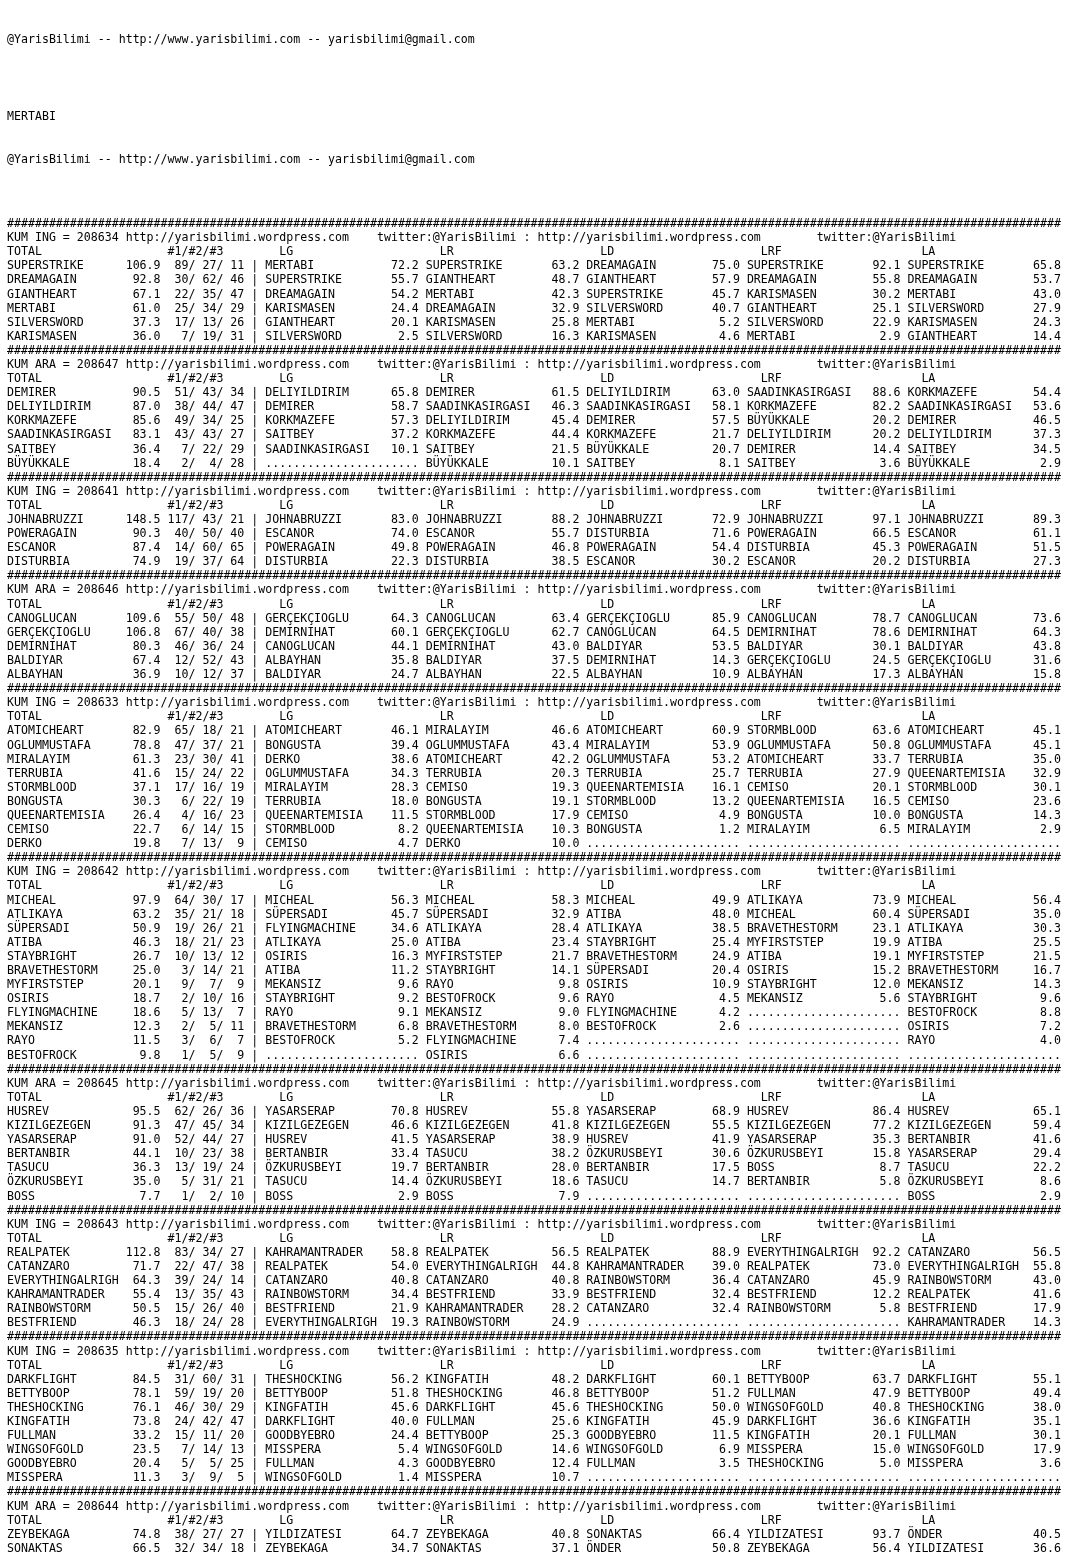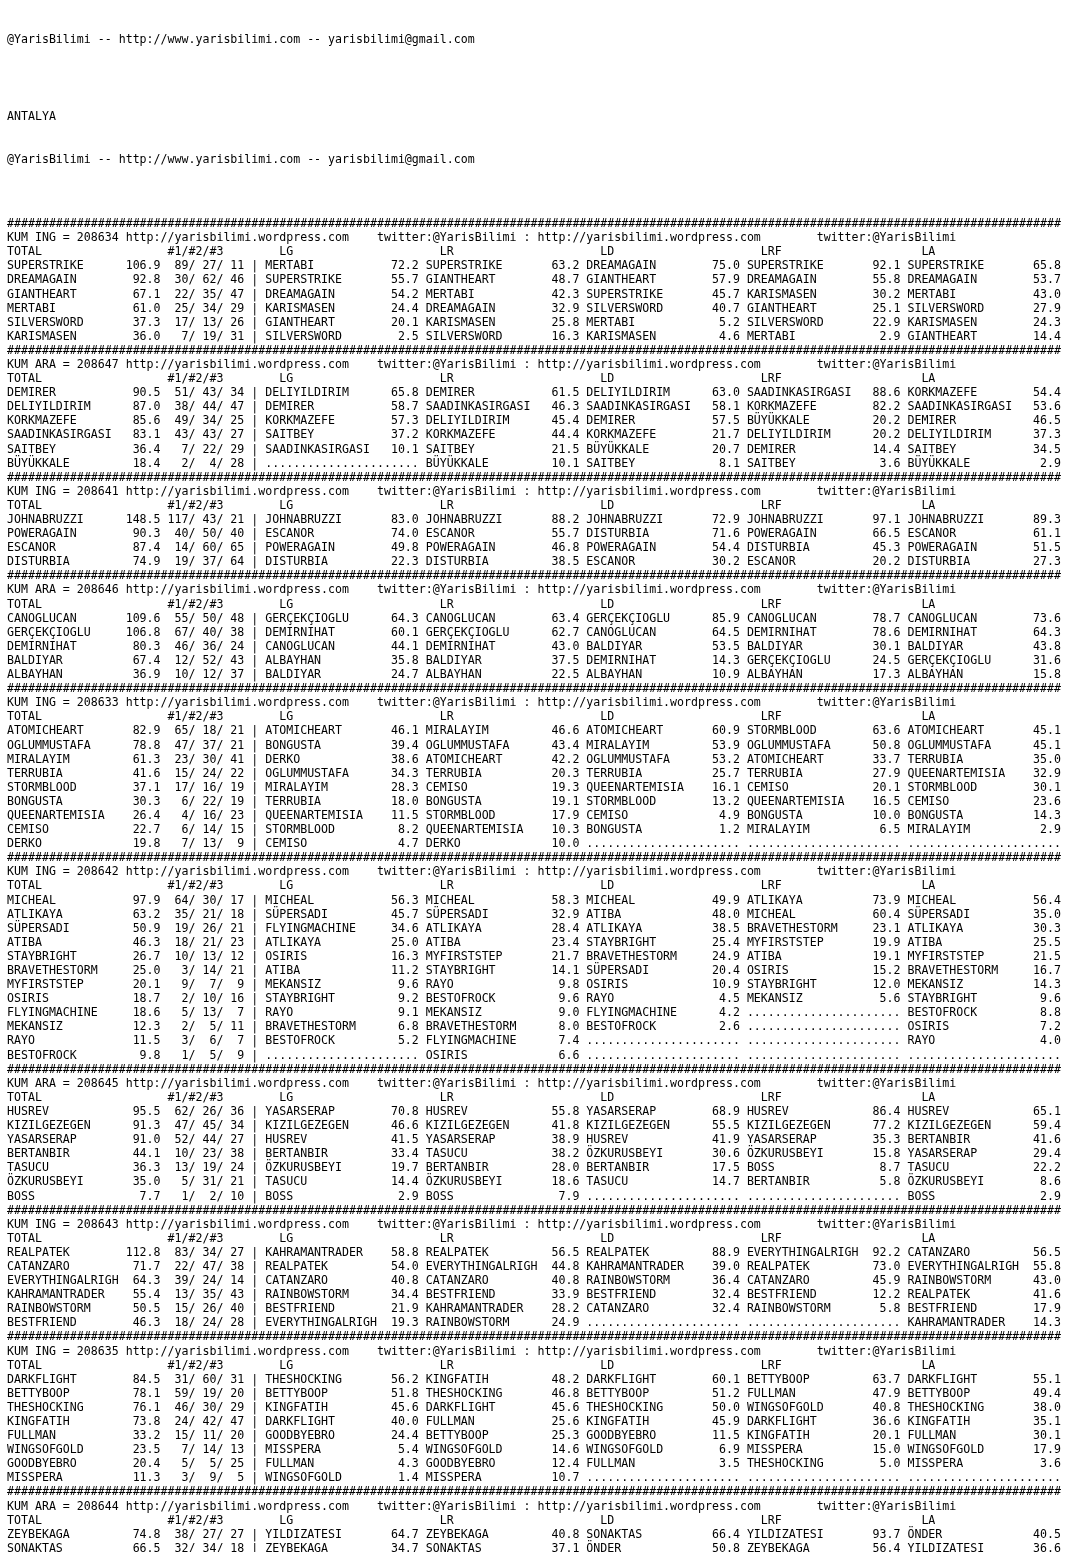--- a/index.html
+++ b/index.html
@@ -13,16 +13,16 @@
     padding:4px 0 0 7px;
   }
   .city{margin-top:35px;}
   .report-body{margin-top:22px;}
 </style>
 </head>
 <body>
 
 <div class="doc">
   <div>@YarisBilimi -- http://www.yarisbilimi.com -- yarisbilimi@gmail.com</div>
-  <div class="city">ANTALYA</div>
+  <div class="city">MERTABI</div>
   <div>@YarisBilimi -- http://www.yarisbilimi.com -- yarisbilimi@gmail.com</div>
   <div class="report-body"><div>#######################################################################################################################################################</div><div>KUM ING = 208634 http://yarisbilimi.wordpress.com    twitter:@YarisBilimi : http://yarisbilimi.wordpress.com        twitter:@YarisBilimi</div><div>TOTAL                  #1/#2/#3        LG                     LR                     LD                     LRF                    LA</div><div>SUPERSTRIKE      106.9  89/ 27/ 11 | MERTABI           72.2 SUPERSTRIKE       63.2 DREAMAGAIN        75.0 SUPERSTRIKE       92.1 SUPERSTRIKE       65.8</div><div>DREAMAGAIN        92.8  30/ 62/ 46 | SUPERSTRIKE       55.7 GIANTHEART        48.7 GIANTHEART        57.9 DREAMAGAIN        55.8 DREAMAGAIN        53.7</div><div>GIANTHEART        67.1  22/ 35/ 47 | DREAMAGAIN        54.2 MERTABI           42.3 SUPERSTRIKE       45.7 KARISMASEN        30.2 MERTABI           43.0</div><div>MERTABI           61.0  25/ 34/ 29 | KARISMASEN        24.4 DREAMAGAIN        32.9 SILVERSWORD       40.7 GIANTHEART        25.1 SILVERSWORD       27.9</div><div>SILVERSWORD       37.3  17/ 13/ 26 | GIANTHEART        20.1 KARISMASEN        25.8 MERTABI            5.2 SILVERSWORD       22.9 KARISMASEN        24.3</div><div>KARISMASEN        36.0   7/ 19/ 31 | SILVERSWORD        2.5 SILVERSWORD       16.3 KARISMASEN         4.6 MERTABI            2.9 GIANTHEART        14.4</div><div>#######################################################################################################################################################</div><div>KUM ARA = 208647 http://yarisbilimi.wordpress.com    twitter:@YarisBilimi : http://yarisbilimi.wordpress.com        twitter:@YarisBilimi</div><div>TOTAL                  #1/#2/#3        LG                     LR                     LD                     LRF                    LA</div><div>DEMIRER           90.5  51/ 43/ 34 | DELIYILDIRIM      65.8 DEMIRER           61.5 DELIYILDIRIM      63.0 SAADINKASIRGASI   88.6 KORKMAZEFE        54.4</div><div>DELIYILDIRIM      87.0  38/ 44/ 47 | DEMIRER           58.7 SAADINKASIRGASI   46.3 SAADINKASIRGASI   58.1 KORKMAZEFE        82.2 SAADINKASIRGASI   53.6</div><div>KORKMAZEFE        85.6  49/ 34/ 25 | KORKMAZEFE        57.3 DELIYILDIRIM      45.4 DEMIRER           57.5 BÜYÜKKALE         20.2 DEMIRER           46.5</div><div>SAADINKASIRGASI   83.1  43/ 43/ 27 | SAITBEY           37.2 KORKMAZEFE        44.4 KORKMAZEFE        21.7 DELIYILDIRIM      20.2 DELIYILDIRIM      37.3</div><div>SAITBEY           36.4   7/ 22/ 29 | SAADINKASIRGASI   10.1 SAITBEY           21.5 BÜYÜKKALE         20.7 DEMIRER           14.4 SAITBEY           34.5</div><div>BÜYÜKKALE         18.4   2/  4/ 28 | ...................... BÜYÜKKALE         10.1 SAITBEY            8.1 SAITBEY            3.6 BÜYÜKKALE          2.9</div><div>#######################################################################################################################################################</div><div>KUM ING = 208641 http://yarisbilimi.wordpress.com    twitter:@YarisBilimi : http://yarisbilimi.wordpress.com        twitter:@YarisBilimi</div><div>TOTAL                  #1/#2/#3        LG                     LR                     LD                     LRF                    LA</div><div>JOHNABRUZZI      148.5 117/ 43/ 21 | JOHNABRUZZI       83.0 JOHNABRUZZI       88.2 JOHNABRUZZI       72.9 JOHNABRUZZI       97.1 JOHNABRUZZI       89.3</div><div>POWERAGAIN        90.3  40/ 50/ 40 | ESCANOR           74.0 ESCANOR           55.7 DISTURBIA         71.6 POWERAGAIN        66.5 ESCANOR           61.1</div><div>ESCANOR           87.4  14/ 60/ 65 | POWERAGAIN        49.8 POWERAGAIN        46.8 POWERAGAIN        54.4 DISTURBIA         45.3 POWERAGAIN        51.5</div><div>DISTURBIA         74.9  19/ 37/ 64 | DISTURBIA         22.3 DISTURBIA         38.5 ESCANOR           30.2 ESCANOR           20.2 DISTURBIA         27.3</div><div>#######################################################################################################################################################</div><div>KUM ARA = 208646 http://yarisbilimi.wordpress.com    twitter:@YarisBilimi : http://yarisbilimi.wordpress.com        twitter:@YarisBilimi</div><div>TOTAL                  #1/#2/#3        LG                     LR                     LD                     LRF                    LA</div><div>CANOGLUCAN       109.6  55/ 50/ 48 | GERÇEKÇIOGLU      64.3 CANOGLUCAN        63.4 GERÇEKÇIOGLU      85.9 CANOGLUCAN        78.7 CANOGLUCAN        73.6</div><div>GERÇEKÇIOGLU     106.8  67/ 40/ 38 | DEMIRNIHAT        60.1 GERÇEKÇIOGLU      62.7 CANOGLUCAN        64.5 DEMIRNIHAT        78.6 DEMIRNIHAT        64.3</div><div>DEMIRNIHAT        80.3  46/ 36/ 24 | CANOGLUCAN        44.1 DEMIRNIHAT        43.0 BALDIYAR          53.5 BALDIYAR          30.1 BALDIYAR          43.8</div><div>BALDIYAR          67.4  12/ 52/ 43 | ALBAYHAN          35.8 BALDIYAR          37.5 DEMIRNIHAT        14.3 GERÇEKÇIOGLU      24.5 GERÇEKÇIOGLU      31.6</div><div>ALBAYHAN          36.9  10/ 12/ 37 | BALDIYAR          24.7 ALBAYHAN          22.5 ALBAYHAN          10.9 ALBAYHAN          17.3 ALBAYHAN          15.8</div><div>#######################################################################################################################################################</div><div>KUM ING = 208633 http://yarisbilimi.wordpress.com    twitter:@YarisBilimi : http://yarisbilimi.wordpress.com        twitter:@YarisBilimi</div><div>TOTAL                  #1/#2/#3        LG                     LR                     LD                     LRF                    LA</div><div>ATOMICHEART       82.9  65/ 18/ 21 | ATOMICHEART       46.1 MIRALAYIM         46.6 ATOMICHEART       60.9 STORMBLOOD        63.6 ATOMICHEART       45.1</div><div>OGLUMMUSTAFA      78.8  47/ 37/ 21 | BONGUSTA          39.4 OGLUMMUSTAFA      43.4 MIRALAYIM         53.9 OGLUMMUSTAFA      50.8 OGLUMMUSTAFA      45.1</div><div>MIRALAYIM         61.3  23/ 30/ 41 | DERKO             38.6 ATOMICHEART       42.2 OGLUMMUSTAFA      53.2 ATOMICHEART       33.7 TERRUBIA          35.0</div><div>TERRUBIA          41.6  15/ 24/ 22 | OGLUMMUSTAFA      34.3 TERRUBIA          20.3 TERRUBIA          25.7 TERRUBIA          27.9 QUEENARTEMISIA    32.9</div><div>STORMBLOOD        37.1  17/ 16/ 19 | MIRALAYIM         28.3 CEMISO            19.3 QUEENARTEMISIA    16.1 CEMISO            20.1 STORMBLOOD        30.1</div><div>BONGUSTA          30.3   6/ 22/ 19 | TERRUBIA          18.0 BONGUSTA          19.1 STORMBLOOD        13.2 QUEENARTEMISIA    16.5 CEMISO            23.6</div><div>QUEENARTEMISIA    26.4   4/ 16/ 23 | QUEENARTEMISIA    11.5 STORMBLOOD        17.9 CEMISO             4.9 BONGUSTA          10.0 BONGUSTA          14.3</div><div>CEMISO            22.7   6/ 14/ 15 | STORMBLOOD         8.2 QUEENARTEMISIA    10.3 BONGUSTA           1.2 MIRALAYIM          6.5 MIRALAYIM          2.9</div><div>DERKO             19.8   7/ 13/  9 | CEMISO             4.7 DERKO             10.0 ...................... ...................... ......................</div><div>#######################################################################################################################################################</div><div>KUM ING = 208642 http://yarisbilimi.wordpress.com    twitter:@YarisBilimi : http://yarisbilimi.wordpress.com        twitter:@YarisBilimi</div><div>TOTAL                  #1/#2/#3        LG                     LR                     LD                     LRF                    LA</div><div>MICHEAL           97.9  64/ 30/ 17 | MICHEAL           56.3 MICHEAL           58.3 MICHEAL           49.9 ATLIKAYA          73.9 MICHEAL           56.4</div><div>ATLIKAYA          63.2  35/ 21/ 18 | SÜPERSADI         45.7 SÜPERSADI         32.9 ATIBA             48.0 MICHEAL           60.4 SÜPERSADI         35.0</div><div>SÜPERSADI         50.9  19/ 26/ 21 | FLYINGMACHINE     34.6 ATLIKAYA          28.4 ATLIKAYA          38.5 BRAVETHESTORM     23.1 ATLIKAYA          30.3</div><div>ATIBA             46.3  18/ 21/ 23 | ATLIKAYA          25.0 ATIBA             23.4 STAYBRIGHT        25.4 MYFIRSTSTEP       19.9 ATIBA             25.5</div><div>STAYBRIGHT        26.7  10/ 13/ 12 | OSIRIS            16.3 MYFIRSTSTEP       21.7 BRAVETHESTORM     24.9 ATIBA             19.1 MYFIRSTSTEP       21.5</div><div>BRAVETHESTORM     25.0   3/ 14/ 21 | ATIBA             11.2 STAYBRIGHT        14.1 SÜPERSADI         20.4 OSIRIS            15.2 BRAVETHESTORM     16.7</div><div>MYFIRSTSTEP       20.1   9/  7/  9 | MEKANSIZ           9.6 RAYO               9.8 OSIRIS            10.9 STAYBRIGHT        12.0 MEKANSIZ          14.3</div><div>OSIRIS            18.7   2/ 10/ 16 | STAYBRIGHT         9.2 BESTOFROCK         9.6 RAYO               4.5 MEKANSIZ           5.6 STAYBRIGHT         9.6</div><div>FLYINGMACHINE     18.6   5/ 13/  7 | RAYO               9.1 MEKANSIZ           9.0 FLYINGMACHINE      4.2 ...................... BESTOFROCK         8.8</div><div>MEKANSIZ          12.3   2/  5/ 11 | BRAVETHESTORM      6.8 BRAVETHESTORM      8.0 BESTOFROCK         2.6 ...................... OSIRIS             7.2</div><div>RAYO              11.5   3/  6/  7 | BESTOFROCK         5.2 FLYINGMACHINE      7.4 ...................... ...................... RAYO               4.0</div><div>BESTOFROCK         9.8   1/  5/  9 | ...................... OSIRIS             6.6 ...................... ...................... ......................</div><div>#######################################################################################################################################################</div><div>KUM ARA = 208645 http://yarisbilimi.wordpress.com    twitter:@YarisBilimi : http://yarisbilimi.wordpress.com        twitter:@YarisBilimi</div><div>TOTAL                  #1/#2/#3        LG                     LR                     LD                     LRF                    LA</div><div>HUSREV            95.5  62/ 26/ 36 | YASARSERAP        70.8 HUSREV            55.8 YASARSERAP        68.9 HUSREV            86.4 HUSREV            65.1</div><div>KIZILGEZEGEN      91.3  47/ 45/ 34 | KIZILGEZEGEN      46.6 KIZILGEZEGEN      41.8 KIZILGEZEGEN      55.5 KIZILGEZEGEN      77.2 KIZILGEZEGEN      59.4</div><div>YASARSERAP        91.0  52/ 44/ 27 | HUSREV            41.5 YASARSERAP        38.9 HUSREV            41.9 YASARSERAP        35.3 BERTANBIR         41.6</div><div>BERTANBIR         44.1  10/ 23/ 38 | BERTANBIR         33.4 TASUCU            38.2 ÖZKURUSBEYI       30.6 ÖZKURUSBEYI       15.8 YASARSERAP        29.4</div><div>TASUCU            36.3  13/ 19/ 24 | ÖZKURUSBEYI       19.7 BERTANBIR         28.0 BERTANBIR         17.5 BOSS               8.7 TASUCU            22.2</div><div>ÖZKURUSBEYI       35.0   5/ 31/ 21 | TASUCU            14.4 ÖZKURUSBEYI       18.6 TASUCU            14.7 BERTANBIR          5.8 ÖZKURUSBEYI        8.6</div><div>BOSS               7.7   1/  2/ 10 | BOSS               2.9 BOSS               7.9 ...................... ...................... BOSS               2.9</div><div>#######################################################################################################################################################</div><div>KUM ING = 208643 http://yarisbilimi.wordpress.com    twitter:@YarisBilimi : http://yarisbilimi.wordpress.com        twitter:@YarisBilimi</div><div>TOTAL                  #1/#2/#3        LG                     LR                     LD                     LRF                    LA</div><div>REALPATEK        112.8  83/ 34/ 27 | KAHRAMANTRADER    58.8 REALPATEK         56.5 REALPATEK         88.9 EVERYTHINGALRIGH  92.2 CATANZARO         56.5</div><div>CATANZARO         71.7  22/ 47/ 38 | REALPATEK         54.0 EVERYTHINGALRIGH  44.8 KAHRAMANTRADER    39.0 REALPATEK         73.0 EVERYTHINGALRIGH  55.8</div><div>EVERYTHINGALRIGH  64.3  39/ 24/ 14 | CATANZARO         40.8 CATANZARO         40.8 RAINBOWSTORM      36.4 CATANZARO         45.9 RAINBOWSTORM      43.0</div><div>KAHRAMANTRADER    55.4  13/ 35/ 43 | RAINBOWSTORM      34.4 BESTFRIEND        33.9 BESTFRIEND        32.4 BESTFRIEND        12.2 REALPATEK         41.6</div><div>RAINBOWSTORM      50.5  15/ 26/ 40 | BESTFRIEND        21.9 KAHRAMANTRADER    28.2 CATANZARO         32.4 RAINBOWSTORM       5.8 BESTFRIEND        17.9</div><div>BESTFRIEND        46.3  18/ 24/ 28 | EVERYTHINGALRIGH  19.3 RAINBOWSTORM      24.9 ...................... ...................... KAHRAMANTRADER    14.3</div><div>#######################################################################################################################################################</div><div>KUM ING = 208635 http://yarisbilimi.wordpress.com    twitter:@YarisBilimi : http://yarisbilimi.wordpress.com        twitter:@YarisBilimi</div><div>TOTAL                  #1/#2/#3        LG                     LR                     LD                     LRF                    LA</div><div>DARKFLIGHT        84.5  31/ 60/ 31 | THESHOCKING       56.2 KINGFATIH         48.2 DARKFLIGHT        60.1 BETTYBOOP         63.7 DARKFLIGHT        55.1</div><div>BETTYBOOP         78.1  59/ 19/ 20 | BETTYBOOP         51.8 THESHOCKING       46.8 BETTYBOOP         51.2 FULLMAN           47.9 BETTYBOOP         49.4</div><div>THESHOCKING       76.1  46/ 30/ 29 | KINGFATIH         45.6 DARKFLIGHT        45.6 THESHOCKING       50.0 WINGSOFGOLD       40.8 THESHOCKING       38.0</div><div>KINGFATIH         73.8  24/ 42/ 47 | DARKFLIGHT        40.0 FULLMAN           25.6 KINGFATIH         45.9 DARKFLIGHT        36.6 KINGFATIH         35.1</div><div>FULLMAN           33.2  15/ 11/ 20 | GOODBYEBRO        24.4 BETTYBOOP         25.3 GOODBYEBRO        11.5 KINGFATIH         20.1 FULLMAN           30.1</div><div>WINGSOFGOLD       23.5   7/ 14/ 13 | MISSPERA           5.4 WINGSOFGOLD       14.6 WINGSOFGOLD        6.9 MISSPERA          15.0 WINGSOFGOLD       17.9</div><div>GOODBYEBRO        20.4   5/  5/ 25 | FULLMAN            4.3 GOODBYEBRO        12.4 FULLMAN            3.5 THESHOCKING        5.0 MISSPERA           3.6</div><div>MISSPERA          11.3   3/  9/  5 | WINGSOFGOLD        1.4 MISSPERA          10.7 ...................... ...................... ......................</div><div>#######################################################################################################################################################</div><div>KUM ARA = 208644 http://yarisbilimi.wordpress.com    twitter:@YarisBilimi : http://yarisbilimi.wordpress.com        twitter:@YarisBilimi</div><div>TOTAL                  #1/#2/#3        LG                     LR                     LD                     LRF                    LA</div><div>ZEYBEKAGA         74.8  38/ 27/ 27 | YILDIZATESI       64.7 ZEYBEKAGA         40.8 SONAKTAS          66.4 YILDIZATESI       93.7 ÖNDER             40.5</div><div>SONAKTAS          66.5  32/ 34/ 18 | ZEYBEKAGA         34.7 SONAKTAS          37.1 ÖNDER             50.8 ZEYBEKAGA         56.4 YILDIZATESI       36.6</div></div>
 </div>
 
 </body></html>

